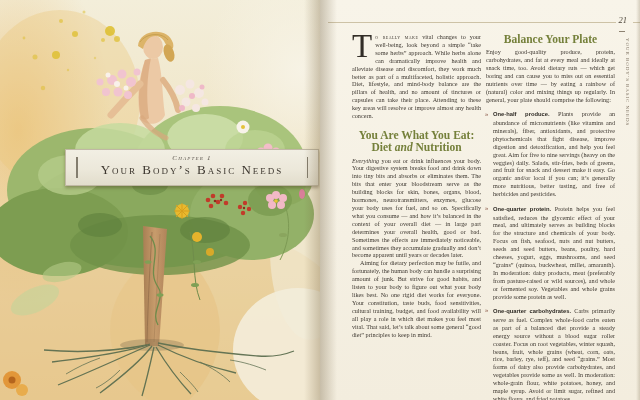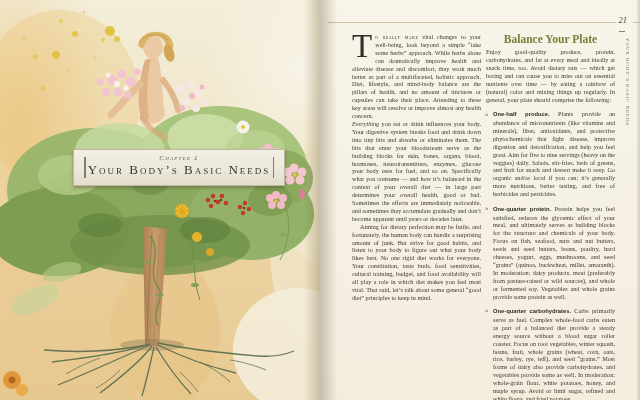--- a/index.html
+++ b/index.html
@@ -5,21 +5,21 @@
   * { margin:0; padding:0; box-sizing:border-box; }
   html,body { width:640px; height:400px; }
   body { position:relative; overflow:hidden; background:#efe9d9; font-family:"Liberation Serif", serif; }
 
   .spread { position:absolute; inset:0; display:flex; }
 
   
   .page-left { position:relative; width:320px; height:400px; overflow:hidden; }
   .page-left svg { position:absolute; inset:0; }
 
-  .banner { position:absolute; left:73px; top:149px; width:212px; height:37px;
+  .banner { position:absolute; left:65px; top:149px; width:254px; height:37px;
             background:linear-gradient(180deg,#f2efe4 0%,#ece8da 55%,#e2ddcc 100%);
             border:0.5px solid #c0b8a4; box-shadow:0 2px 3px rgba(70,55,25,.38);
             text-align:center; z-index:3; }
   .banner-bar { position:absolute; top:7px; bottom:7px; width:1.5px; background:#837d6e; }
   .banner-bar.l { left:10px; } .banner-bar.r { right:10px; }
   .chapter-label { font-style:italic; font-variant:small-caps; font-size:7px; letter-spacing:1.2px;
                    color:#57514a; margin-top:4px; }
   .chapter-title { font-variant:small-caps; font-size:13px; letter-spacing:2px; color:#3d372f;
                    margin-top:0px; white-space:nowrap; }
 
@@ -290,20 +290,24 @@
   <div class="page-right">
     <div class="head-rule"></div>
     <div class="head-rule2"></div>
     <div class="page-number">21</div>
     <div class="runhead-tick"></div>
     <div class="running-title">Your Body’s Basic Needs</div>
 
     <div class="col col1">
       <p><span class="dropcap">T</span><span class="sc">o really make</span><span> vital changes to your well-being, look beyond a simple “take some herbs” approach. While herbs alone can dramatically improve health and alleviate disease and discomfort, they work much better as part of a multifaceted, holistic approach. Diet, lifestyle, and mind-body balance are the pillars of health, and no amount of tinctures or capsules can take their place. Attending to these key areas will resolve or improve almost any health concern.</span></p>
 
+      <h2 class="h-green h-space">
+        <span>You Are What You Eat:</span><br>
+        <span>Diet </span><i>and</i><span> Nutrition</span>
+      </h2>
 
       <p><span class="lead-it">Everything</span><span> you eat or drink influences your body. Your digestive system breaks food and drink down into tiny bits and absorbs or eliminates them. The bits that enter your bloodstream serve as the building blocks for skin, bones, organs, blood, hormones, neurotransmitters, enzymes, glucose your body uses for fuel, and so on. Specifically what you consume — and how it’s balanced in the context of your overall diet — in large part determines your overall health, good or bad. Sometimes the effects are immediately noticeable, and sometimes they accumulate gradually and don’t become apparent until years or decades later.</span></p>
 
       <p class="p-indent">Aiming for dietary perfection may be futile, and fortunately, the human body can handle a surprising amount of junk. But strive for good habits, and listen to your body to figure out what your body likes best. No one rigid diet works for everyone. Your constitution, taste buds, food sensitivities, cultural training, budget, and food availability will all play a role in which diet makes you feel most vital. That said, let’s talk about some general “good diet” principles to keep in mind.</p>
     </div>
 
     <div class="col col2">
       <h2 class="h-green" style="margin-bottom:3px;">Balance Your Plate</h2>
 
       <p>Enjoy good-quality produce, protein, carbohydrates, and fat at every meal and ideally at snack time, too. Avoid dietary ruts — which get boring and can cause you to miss out on essential nutrients over time — by eating a rainbow of (natural) color and mixing things up regularly. In general, your plate should comprise the following:</p>

